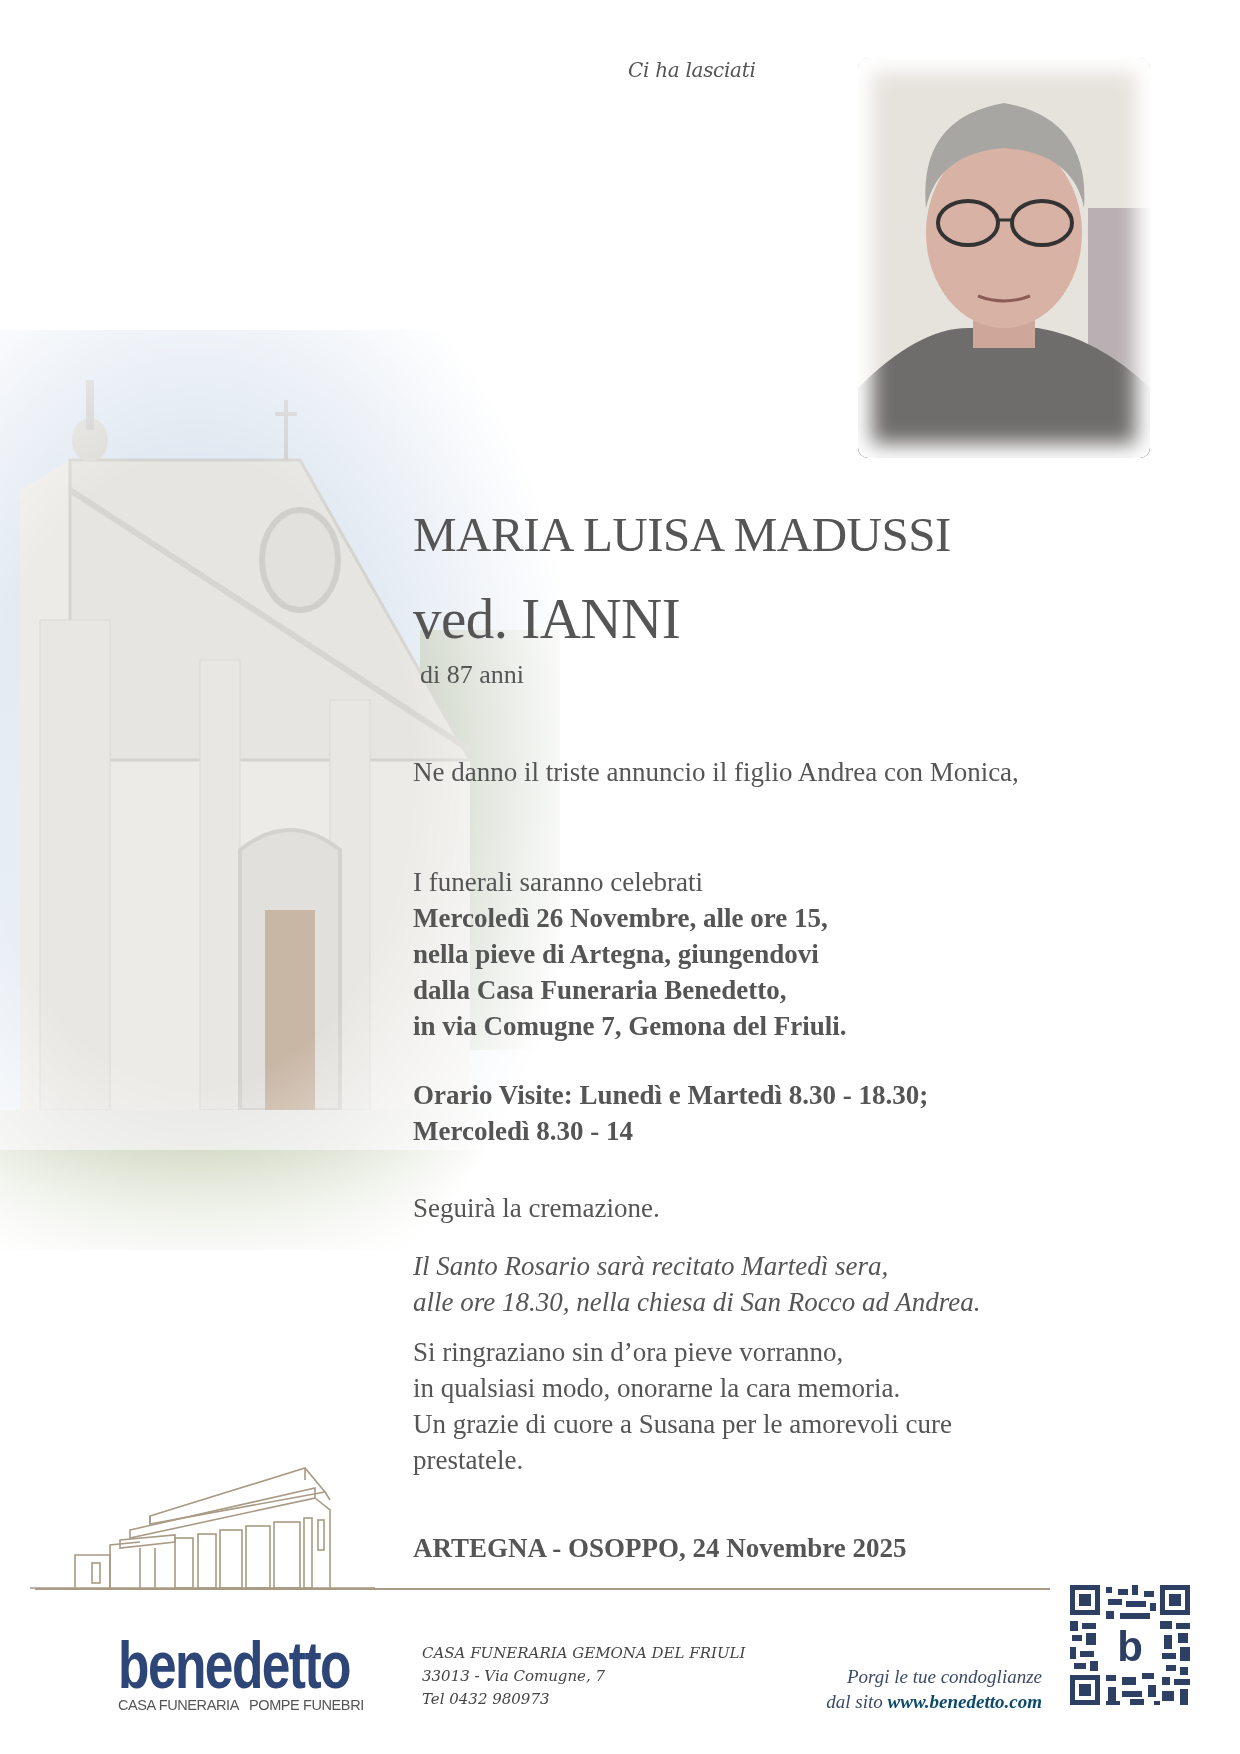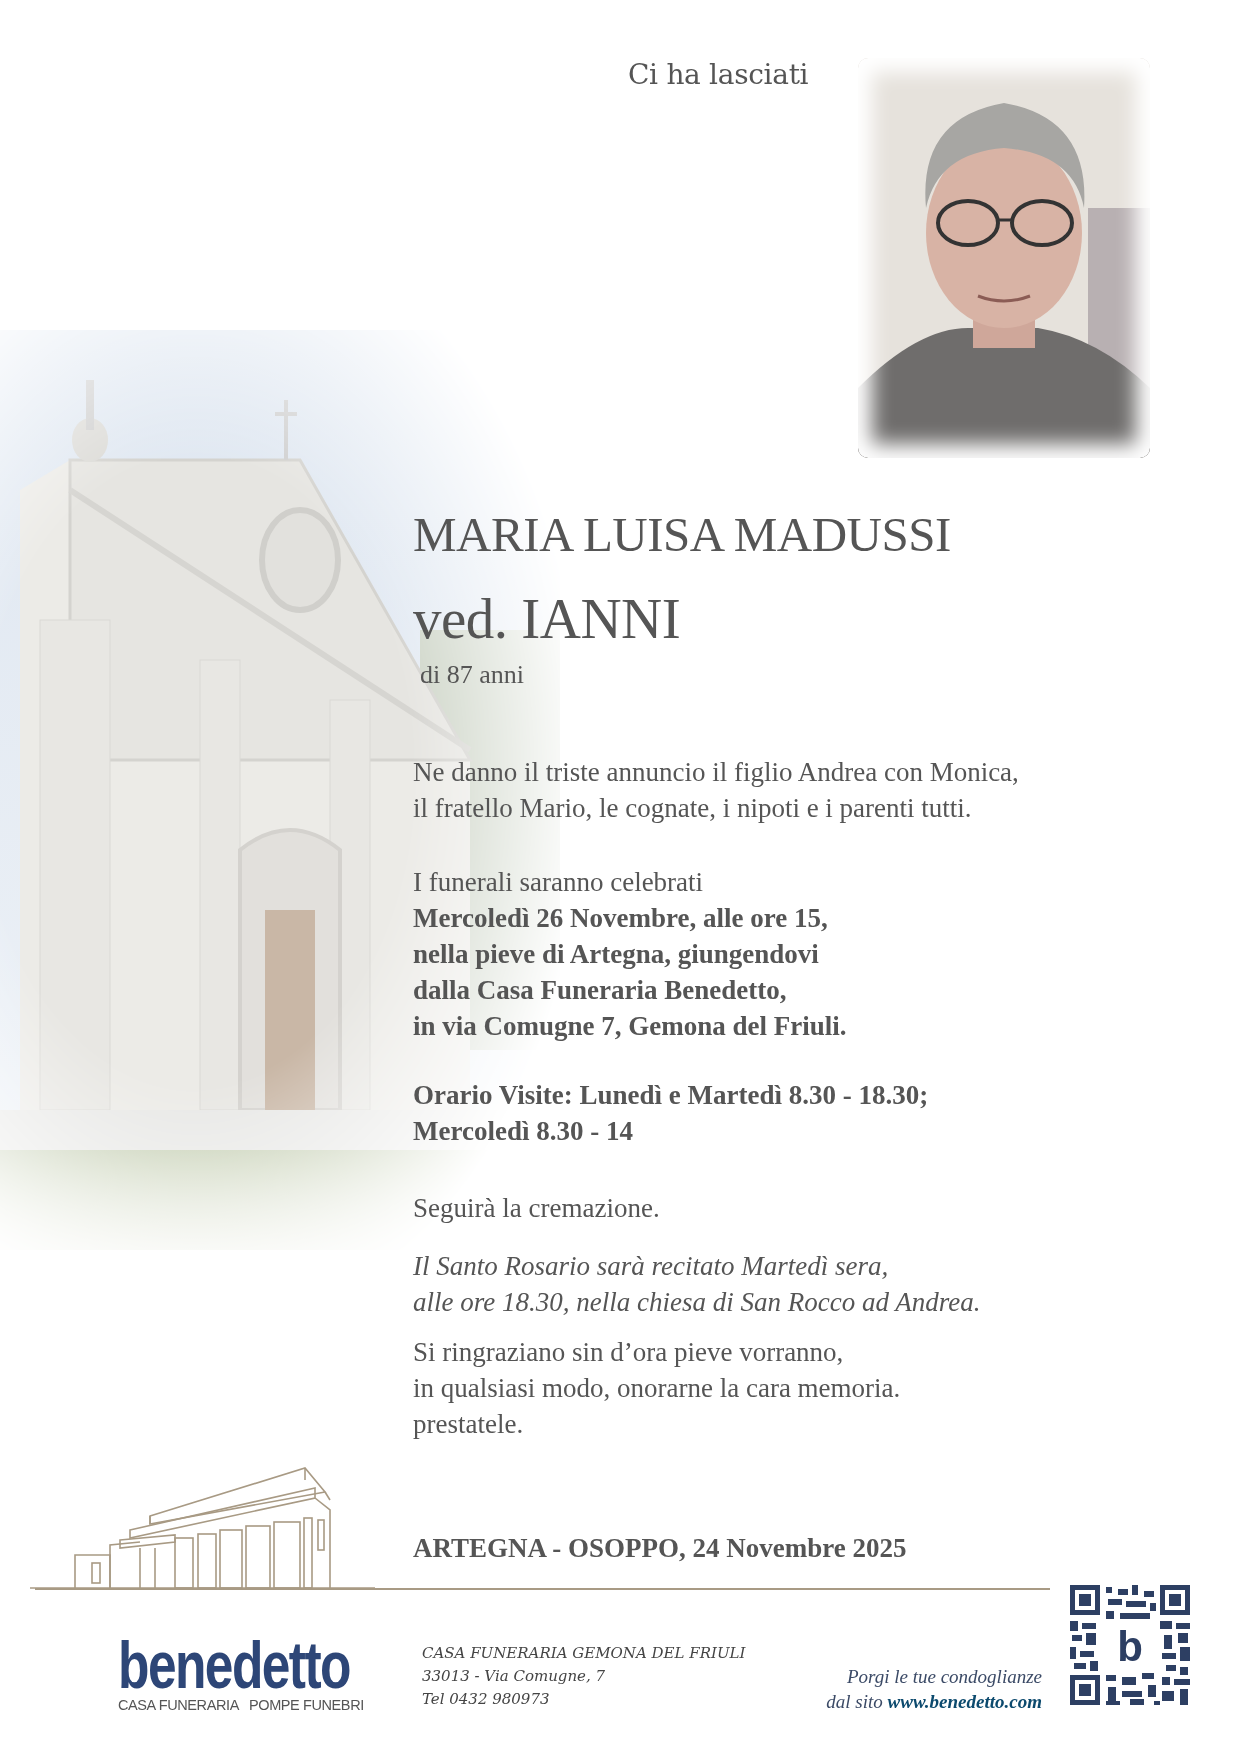--- a/index.html
+++ b/index.html
@@ -3,21 +3,21 @@
 <meta charset="utf-8">
 <style>
   html,body{margin:0;padding:0;background:#ffffff;}
   body{width:1240px;height:1754px;position:relative;overflow:hidden;font-family:"Liberation Serif","DejaVu Serif",serif;color:#555555;}
   .abs{position:absolute;}
   
   .church{left:0;top:330px;width:560px;height:920px;
     -webkit-mask-image:radial-gradient(ellipse 70% 62% at 35% 48%, #000 55%, transparent 100%);
             mask-image:radial-gradient(ellipse 70% 62% at 35% 48%, #000 55%, transparent 100%);}
   .church svg{width:100%;height:100%;display:block;}
-  .top-label{left:628px;top:58px;font-size:28px;color:#555;font-family:"DejaVu Serif",serif;letter-spacing:-0.3px;}
+  .top-label{left:628px;top:58px;font-size:20px;color:#555;font-family:"DejaVu Serif",serif;letter-spacing:-0.3px;font-style:italic;}
   .photo{left:858px;top:58px;width:292px;height:400px;border-radius:10px;overflow:hidden;
     box-shadow:0 0 18px 10px #fff inset;}
   .photo svg{width:100%;height:100%;display:block;}
   .photo::after{content:"";position:absolute;inset:0;box-shadow:inset 0 0 20px 14px #ffffff;border-radius:10px;}
   .name1{left:413px;top:510px;font-size:49px;color:#555;line-height:1;letter-spacing:-0.5px;white-space:nowrap;}
   .name2{left:413px;top:590px;font-size:57px;color:#555;line-height:1;letter-spacing:-0.5px;}
   .age{left:420px;top:660px;font-size:26px;color:#555;}
   .txt{left:413px;font-size:27px;line-height:36px;color:#555;white-space:nowrap;}
   .bold{font-weight:bold;}
   .ital{font-style:italic;}
@@ -95,21 +95,20 @@
     <path d="M120,238 Q146,248 172,238" stroke="#8b5c55" stroke-width="3" fill="none"></path>
   </svg>
 </div>
 
 <div class="abs name1">MARIA LUISA MADUSSI</div>
 <div class="abs name2">ved. IANNI</div>
 <div class="abs age">di 87 anni</div>
 
 <div class="abs txt" style="top:754px;">
   <div>Ne danno il triste annuncio il figlio Andrea con Monica,</div>
-  <div>il fratello Mario, le cognate, i nipoti e i parenti tutti.</div>
 </div>
 
 <div class="abs txt" style="top:864px;">
   <div>I funerali saranno celebrati</div>
   <div class="bold">Mercoledì 26 Novembre, alle ore 15,</div>
   <div class="bold">nella pieve di Artegna, giungendovi</div>
   <div class="bold">dalla Casa Funeraria Benedetto,</div>
   <div class="bold">in via Comugne 7, Gemona del Friuli.</div>
 </div>
 
@@ -121,20 +120,21 @@
 <div class="abs txt" style="top:1190px;">Seguirà la cremazione.</div>
 
 <div class="abs txt ital" style="top:1248px;">
   <div>Il Santo Rosario sarà recitato Martedì sera,</div>
   <div>alle ore 18.30, nella chiesa di San Rocco ad Andrea.</div>
 </div>
 
 <div class="abs txt" style="top:1334px;">
   <div>Si ringraziano sin d’ora pieve vorranno,</div>
   <div>in qualsiasi modo, onorarne la cara memoria.</div>
+  <div>Un grazie di cuore a Susana per le amorevoli cure</div>
   <div>prestatele.</div>
 </div>
 
 <div class="abs txt bold" style="top:1530px;">ARTEGNA - OSOPPO, 24 Novembre 2025</div>
 
 <div class="abs bldg">
   <svg viewBox="0 0 345 130" width="345" height="130" fill="none" stroke="#a89a84" stroke-width="1.6">
     <line x1="0" y1="128" x2="345" y2="128"></line>
     <polyline points="45,128 45,95 80,95 80,128"></polyline>
     <rect x="62" y="103" width="8" height="20"></rect>

